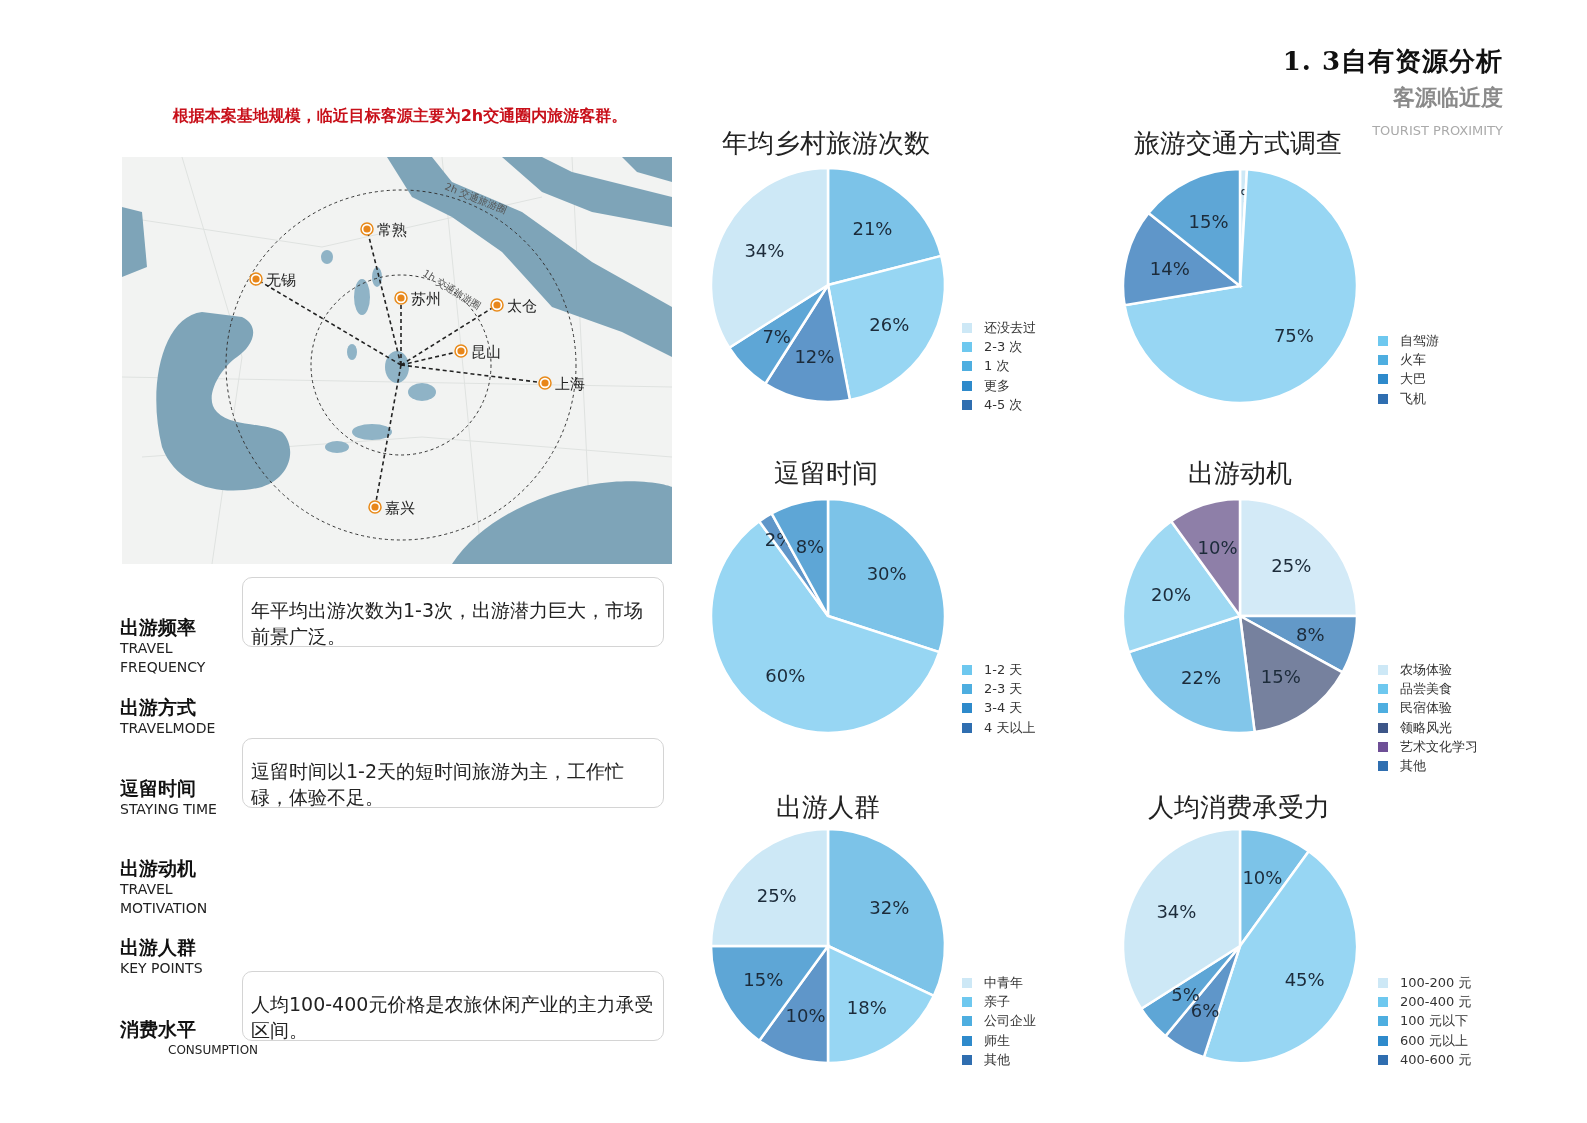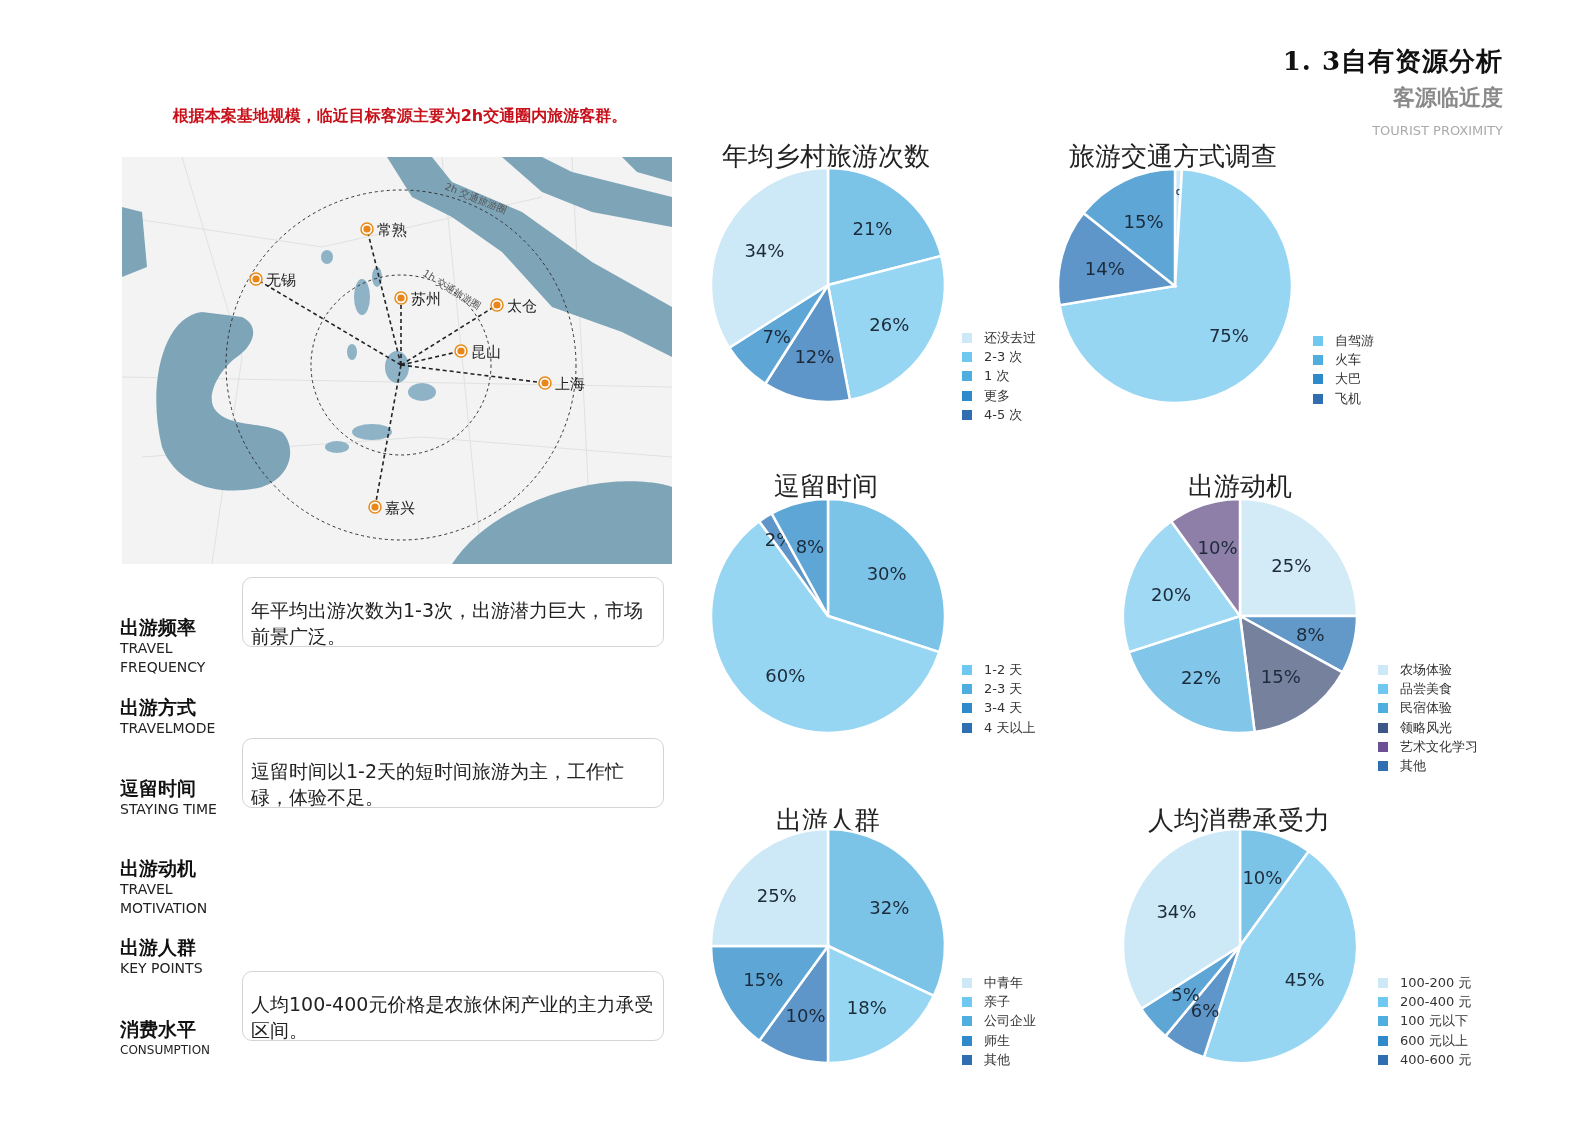--- a/index.html
+++ b/index.html
@@ -11,21 +11,21 @@
   .sec-title .t3{font-size:13px;color:#aaa;margin-top:10px;letter-spacing:0px;}
   .headline{left:120px;top:102px;width:560px;font-size:16px;line-height:28px;font-weight:bold;color:#c8101a;text-align:center;}
   .map{left:122px;top:157px;width:550px;height:407px;background:#f1f2f1;overflow:hidden;}
   .rows{left:120px;top:577px;width:548px;}
   .row{position:absolute;left:0;width:548px;}
   .row .lbl{position:absolute;left:0;top:4px;width:120px;}
   .row .lbl .cn{font-size:19px;font-weight:bold;color:#111;line-height:24px;margin-top:34px;}
   .row .lbl .en{font-size:14px;color:#222;line-height:19px;}
   .row .box{position:absolute;left:122px;top:0;width:422px;border:1.5px solid #d4d4d4;border-radius:10px;padding:19px 8px;box-sizing:border-box;font-size:19px;line-height:26px;color:#222;}
   .chart{position:absolute;}
-  .chart .ctitle{position:absolute;font-size:26px;color:#222;white-space:nowrap;margin-top:13px;}
+  .chart .ctitle{position:absolute;font-size:26px;color:#222;white-space:nowrap;}
   .legend{position:absolute;font-size:13px;color:#333;}
   .legend .li{height:19.3px;display:flex;align-items:center;white-space:nowrap;}
   .legend .sw{width:10px;height:10px;margin-right:12px;display:inline-block;}
   svg text{font-family:"DejaVu Sans",sans-serif;}
 </style>
 </head>
 <body>
 
 <div class="abs sec-title">
   <div class="t1">1. 3自有资源分析</div>
@@ -152,41 +152,41 @@
   </div>
   <div class="row" style="top:320px;height:64px;">
     <div class="lbl">
         <div class="cn">出游人群</div>
         <div class="en">KEY POINTS</div>
       </div>
   </div>
   <div class="row" style="top:394px;height:72px;">
     <div class="lbl" style="top:12px;">
         <div class="cn">消费水平</div>
-        <div class="en" style="font-size:12px;">CONSUMPTION</div>
+        <div class="en" style="font-size:12px;margin-left:48px;">CONSUMPTION</div>
       </div>
     <div class="box" style="height:70px;">人均100-400元价格是农旅休闲产业的主力承受区间。</div>
   </div>
 </div>
 
 <div class="chart" id="chart-0" style="left:700px;top:120px;width:380px;height:300px;">
   <div class="ctitle" style="left:22px;top:6px;">年均乡村旅游次数</div>
 <svg width="380px" height="300px" style="position: absolute; left: 0px; top: 0px;">
       <path d="M128,165 L128,48 A117,117 0 0 1 241.32422985204983,135.903283201712 Z" fill="#7cc3e8" stroke="#fff" stroke-width="2.5"></path>
       <text x="172.46027767198692" y="114.68215540226741" text-anchor="middle" font-size="18" fill="#1c2b3a">21%</text>
       <path d="M128,165 L241.32422985204983,135.903283201712 A117,117 0 0 1 149.9236138065298,279.92760833525654 Z" fill="#97d6f3" stroke="#fff" stroke-width="2.5"></path>
       <text x="189.2475477159162" y="210.8688757077764" text-anchor="middle" font-size="18" fill="#1c2b3a">26%</text>
       <path d="M128,165 L149.9236138065298,279.92760833525654 A117,117 0 0 1 65.30826498745742,263.7863672837358 Z" fill="#5f96c9" stroke="#fff" stroke-width="2.5"></path>
       <text x="114.40735943995155" y="243.25511716785908" text-anchor="middle" font-size="18" fill="#1c2b3a">12%</text>
       <path d="M128,165 L65.30826498745742,263.7863672837358 A117,117 0 0 1 29.213632716264243,227.6917350125426 Z" fill="#5ea6d6" stroke="#fff" stroke-width="2.5"></path>
       <text x="76.70647409272785" y="223.29352590727217" text-anchor="middle" font-size="18" fill="#1c2b3a">7%</text>
       <path d="M128,165 L29.213632716264243,227.6917350125426 A117,117 0 0 1 127.99999999999997,48 Z" fill="#cde8f6" stroke="#fff" stroke-width="2.5"></path>
       <text x="64.43271342961812" y="137.05358848066157" text-anchor="middle" font-size="18" fill="#1c2b3a">34%</text>
     </svg>
-    <div class="legend" style="left: 262px; top: 208px;">
+    <div class="legend" style="left: 262px; top: 198px;">
       <div class="li">
         <span class="sw" style="background: rgb(205, 232, 246);"></span>
         <span>还没去过</span>
       </div>
       <div class="li">
         <span class="sw" style="background: rgb(110, 200, 239);"></span>
         <span>2-3 次</span>
       </div>
       <div class="li">
         <span class="sw" style="background: rgb(78, 174, 224);"></span>
@@ -195,21 +195,21 @@
       <div class="li">
         <span class="sw" style="background: rgb(46, 138, 203);"></span>
         <span>更多</span>
       </div>
       <div class="li">
         <span class="sw" style="background: rgb(47, 110, 176);"></span>
         <span>4-5 次</span>
       </div>
     </div>
   </div>
-<div class="chart" id="chart-1" style="left:1045px;top:120px;width:400px;height:300px;">
+<div class="chart" id="chart-1" style="left:1110px;top:120px;width:400px;height:300px;">
   <div class="ctitle" style="left:24px;top:6px;">旅游交通方式调查</div>
 <svg width="400px" height="300px" style="position: absolute; left: 0px; top: 0px;">
       <path d="M130,166 L130,49 A117,117 0 0 1 136.997086011569,49.20941481717499 Z" fill="#cde8f6" stroke="#fff" stroke-width="2.5"></path>
       <text x="132.7300854426193" y="81.78084502980748" text-anchor="middle" font-size="18" fill="#1c2b3a">1%</text>
       <path d="M130,166 L136.997086011569,49.20941481717499 A117,117 0 1 1 14.580600510948003,185.16669563557116 Z" fill="#97d6f3" stroke="#fff" stroke-width="2.5"></path>
       <text x="183.9077256401302" y="221.53873418527155" text-anchor="middle" font-size="18" fill="#1c2b3a">75%</text>
       <path d="M130,166 L14.580600510948003,185.16669563557116 A117,117 0 0 1 38.52571655124048,93.05169318252824 Z" fill="#5f96c9" stroke="#fff" stroke-width="2.5"></path>
       <text x="59.793267347388635" y="154.7498961579734" text-anchor="middle" font-size="18" fill="#1c2b3a">14%</text>
       <path d="M130,166 L38.52571655124048,93.05169318252824 A117,117 0 0 1 129.99999999999997,49 Z" fill="#5ea6d6" stroke="#fff" stroke-width="2.5"></path>
       <text x="98.52607356441231" y="107.64371832235852" text-anchor="middle" font-size="18" fill="#1c2b3a">15%</text>

